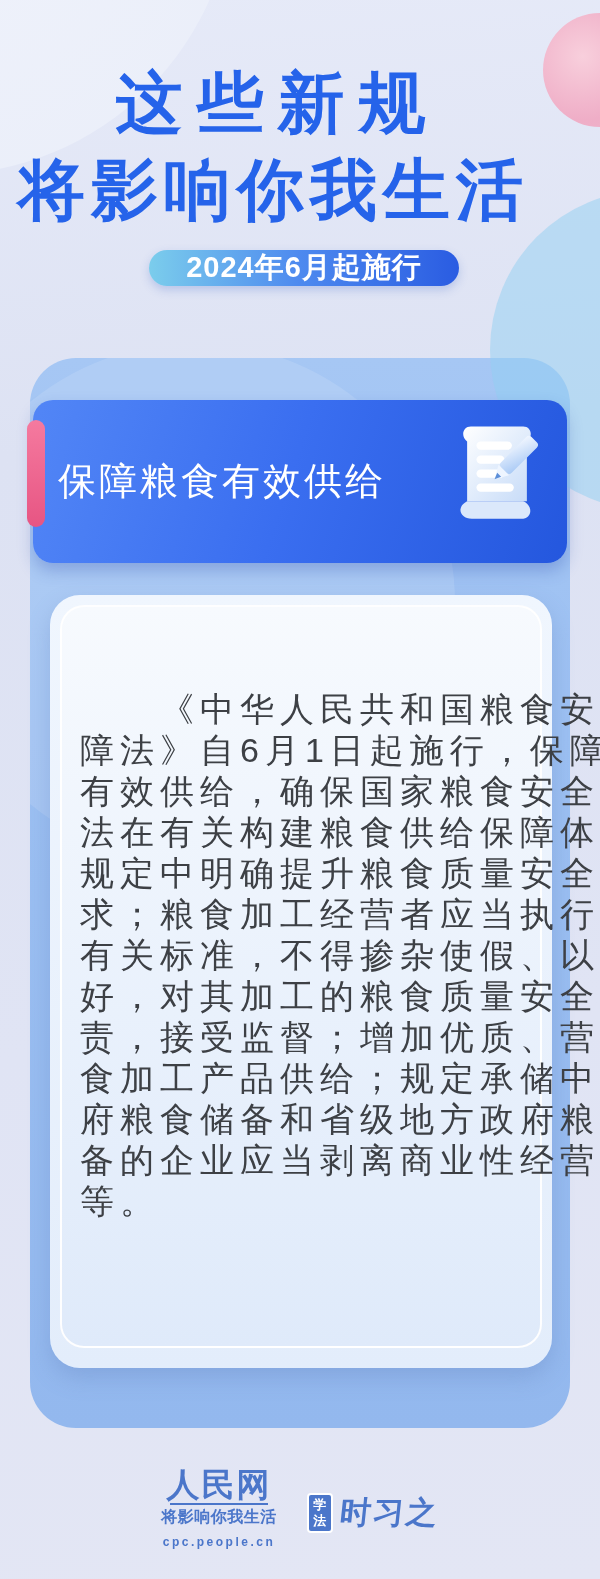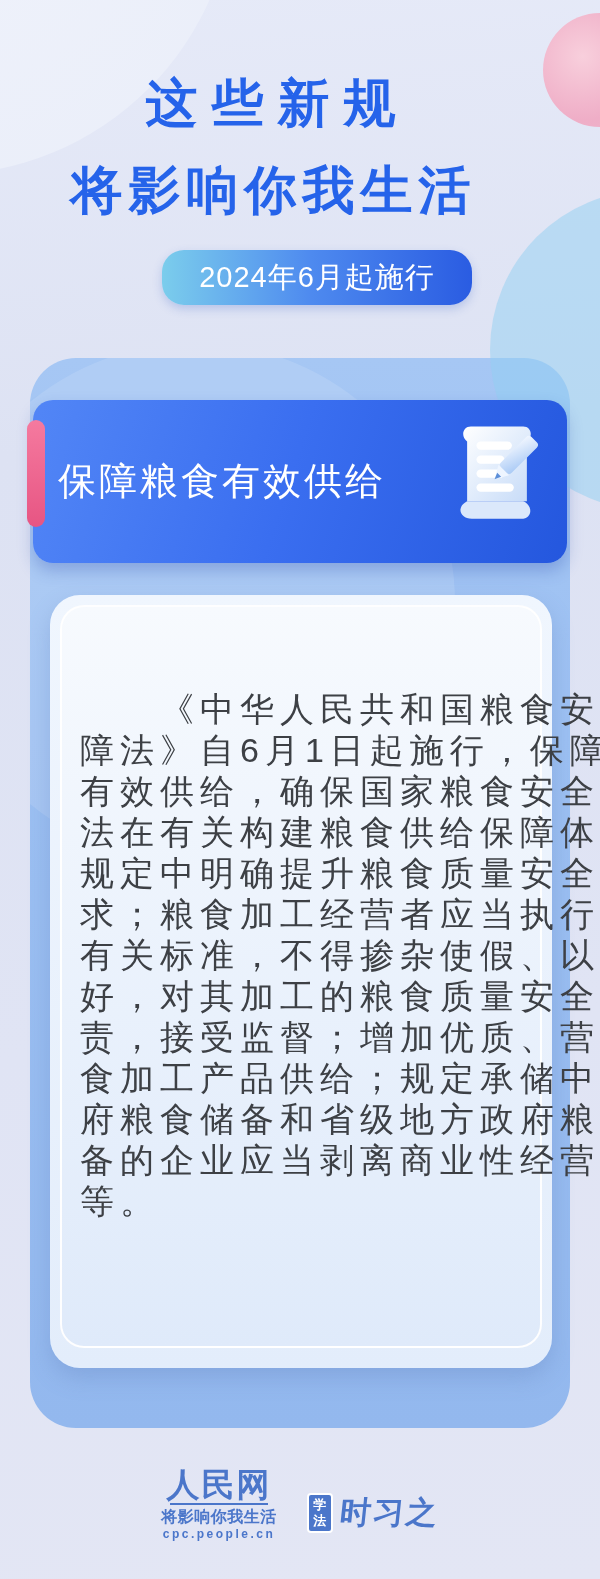--- a/index.html
+++ b/index.html
@@ -11,27 +11,27 @@
   .abs{position:absolute;}
   
   .circle-topleft{left:-355px;top:-415px;width:590px;height:590px;border-radius:50%;
     background:radial-gradient(circle at 55% 55%, #eff2fb 0%, #eaeef9 72%, rgba(234,238,249,0) 100%);}
   .circle-pink{left:543px;top:13px;width:114px;height:114px;border-radius:50%;
     background:radial-gradient(circle at 35% 38%, #f8cfdc 0%, #efaec7 62%, #ecb4cb 100%);}
   .blob-cyan{left:490px;top:190px;width:320px;height:320px;border-radius:50%;
     background:rgba(145,208,242,0.50);}
   
   .title{left:0;width:541px;text-align:center;color:#2563ea;font-weight:900;
-    font-size:52px;line-height:80px;white-space:nowrap;}
+    font-size:67px;line-height:80px;white-space:nowrap;}
   .title-l1{top:63px;letter-spacing:14px;text-indent:14px;}
   .title-l2{top:150px;letter-spacing:6px;text-indent:6px;}
   
-  .badge{left:162px;top:250px;width:310px;height:55px;border-radius:22px;
+  .badge{left:149px;top:250px;width:310px;height:36px;border-radius:22px;
     background:linear-gradient(90deg,#7bcdec 0%,#4e8aef 48%,#2a5ce2 100%);
-    color:#ffffff;font-size:29px;font-weight:normal;letter-spacing:1px;
+    color:#ffffff;font-size:29px;font-weight:bold;letter-spacing:1px;
     display:flex;align-items:center;justify-content:center;
     box-shadow:0 4px 10px rgba(60,100,200,0.25);}
   
   .panel{left:30px;top:358px;width:540px;height:1070px;border-radius:46px;overflow:hidden;
     background:linear-gradient(180deg,#a6c7f4 0%,#9cc0f2 35%,#93b8ee 100%);}
   .panel-highlight{left:-95px;top:-15px;width:520px;height:520px;border-radius:50%;
     background:rgba(255,255,255,0.12);}
   
   .header-card{left:33px;top:400px;width:534px;height:163px;border-radius:20px;
     background:linear-gradient(108deg,#5286f6 0%,#3a6ef0 48%,#2457de 100%);
@@ -53,21 +53,21 @@
   .body-line{height:41px;white-space:nowrap;}
   .body-line.first{text-indent:80px;}
   
   .footer{left:0;top:1468px;width:600px;display:flex;justify-content:center;
     align-items:flex-start;gap:30px;color:#4b76ca;}
   .people-block{text-align:center;}
   .people-script{font-family:"Liberation Serif","DejaVu Serif",serif;
     font-weight:bold;font-size:33px;line-height:34px;letter-spacing:2px;}
   .people-rule{width:98px;height:2px;background:#4b76ca;margin:1px auto 3px;}
   .people-org{font-size:16px;font-weight:bold;letter-spacing:0.5px;line-height:17px;}
-  .people-url{font-size:12px;font-weight:bold;letter-spacing:2.5px;margin-top:2px;}
+  .people-url{font-size:12px;font-weight:bold;letter-spacing:2.5px;margin-top:10px;}
   .brand-block{display:flex;align-items:center;gap:7px;margin-top:24px;}
   .xuefa-badge{width:22px;height:36px;background:#4b76ca;border:2px solid #ffffff;
     border-radius:4px;color:#ffffff;font-size:13px;font-weight:bold;line-height:16px;
     display:flex;flex-direction:column;align-items:center;justify-content:center;}
   .brand-name{font-size:31px;font-weight:800;letter-spacing:2px;transform:skewX(-6deg);
     white-space:nowrap;}
 </style>
 </head>
 <body>
 

